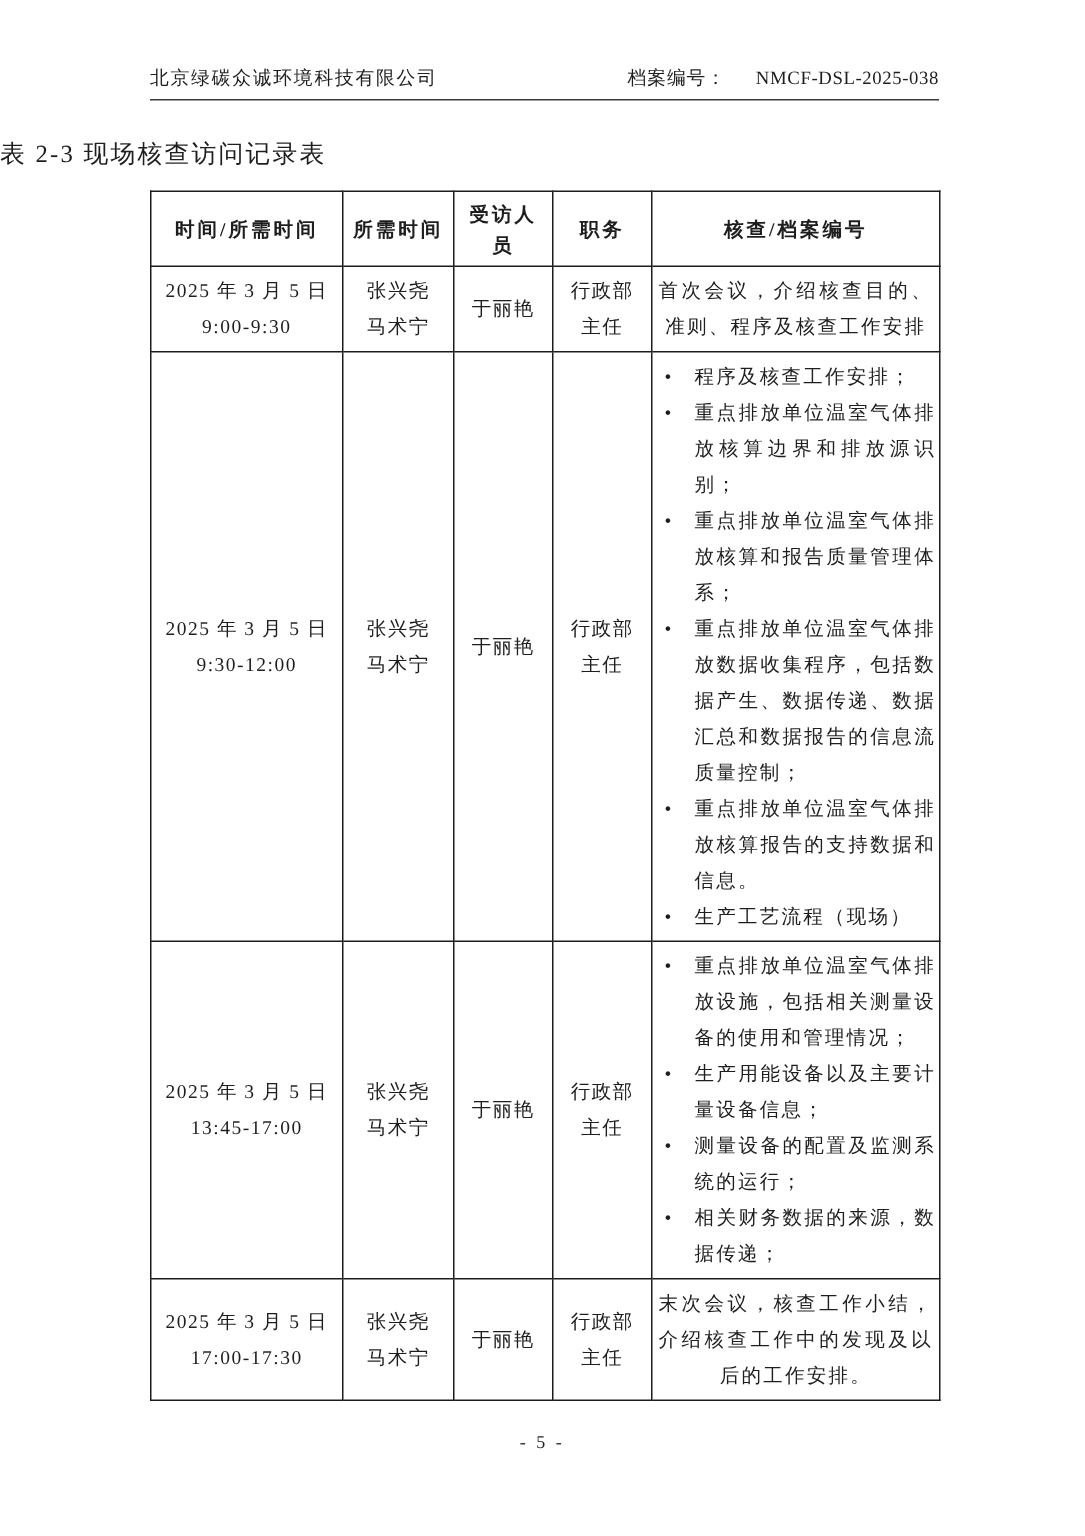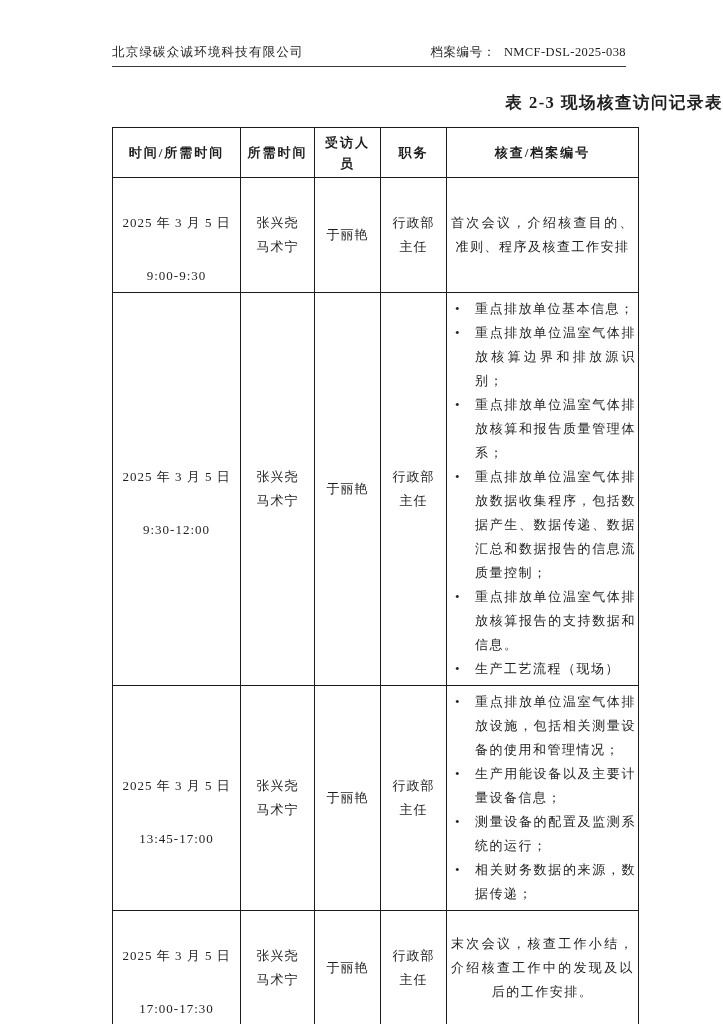--- a/index.html
+++ b/index.html
@@ -5,35 +5,34 @@
   html,body { margin:0; padding:0; background:#ffffff; }
   .page {
     position:relative;
     width:723px; height:1024px;
     background:#ffffff;
     font-family:"Liberation Serif","DejaVu Serif",serif;
     color:#1e1e1e;
     box-sizing:border-box;
     padding-top:44px;
     overflow:hidden;
-    padding-left:12px;
   }
   .doc-header {
     margin:0 97px 0 100px;
     display:flex; justify-content:space-between; align-items:flex-end;
     font-size:12.5px;
     letter-spacing:1.2px;
     padding-bottom:5px;
     border-bottom:1.5px solid #3a3a3a;
   }
   .doc-header .archive { letter-spacing:0.6px; }
-  .doc-header .archive .num { margin-left:8px; letter-spacing:0.4px; }
+  .doc-header .archive .num { margin-left:20px; letter-spacing:0.4px; }
   .doc-title {
-    text-align:right;
-    font-weight:bold;
+    text-align:left;
+    font-weight:normal;
     font-size:16.5px;
     letter-spacing:1.5px;
     margin:25px 0 13px 0;
   }
   table.record {
     margin-left:100px;
     width:526px;
     border-collapse:collapse;
     table-layout:fixed;
   }
@@ -72,21 +71,21 @@
     position:relative;
     padding-left:26px;
     text-align:justify;
     line-height:24px;
     letter-spacing:1.5px;
   }
   ul.bullets li .dot {
     position:absolute; left:6px; top:0;
     font-size:13px;
   }
-  .date-line, .time-line { line-height:24px;margin-top:29px; }
+  .date-line, .time-line { line-height:24px; }
   .doc-footer {
     text-align:center;
     margin-top:20px;
     font-size:12px;
     letter-spacing:2px;
   }
 </style>
 </head>
 <body>
 
@@ -146,21 +145,21 @@
             <div>张兴尧</div>
             <div>马术宁</div>
           </td>
           <td>于丽艳</td>
           <td>
             <div>行政部</div>
             <div>主任</div>
           </td>
           <td class="cell-content">
             <ul class="bullets">
-              <li><span class="dot">•</span><span>重点排放单位基本信息；</span></li>
+              <li><span class="dot">•</span><span>程序及核查工作安排；</span></li>
               <li><span class="dot">•</span><span>重点排放单位温室气体排放核算边界和排放源识别；</span></li>
               <li><span class="dot">•</span><span>重点排放单位温室气体排放核算和报告质量管理体系；</span></li>
               <li><span class="dot">•</span><span>重点排放单位温室气体排放数据收集程序，包括数据产生、数据传递、数据汇总和数据报告的信息流质量控制；</span></li>
               <li><span class="dot">•</span><span>重点排放单位温室气体排放核算报告的支持数据和信息。</span></li>
               <li><span class="dot">•</span><span>生产工艺流程（现场）</span></li>
             </ul>
           </td>
         </tr>
         <tr>
           <td>

